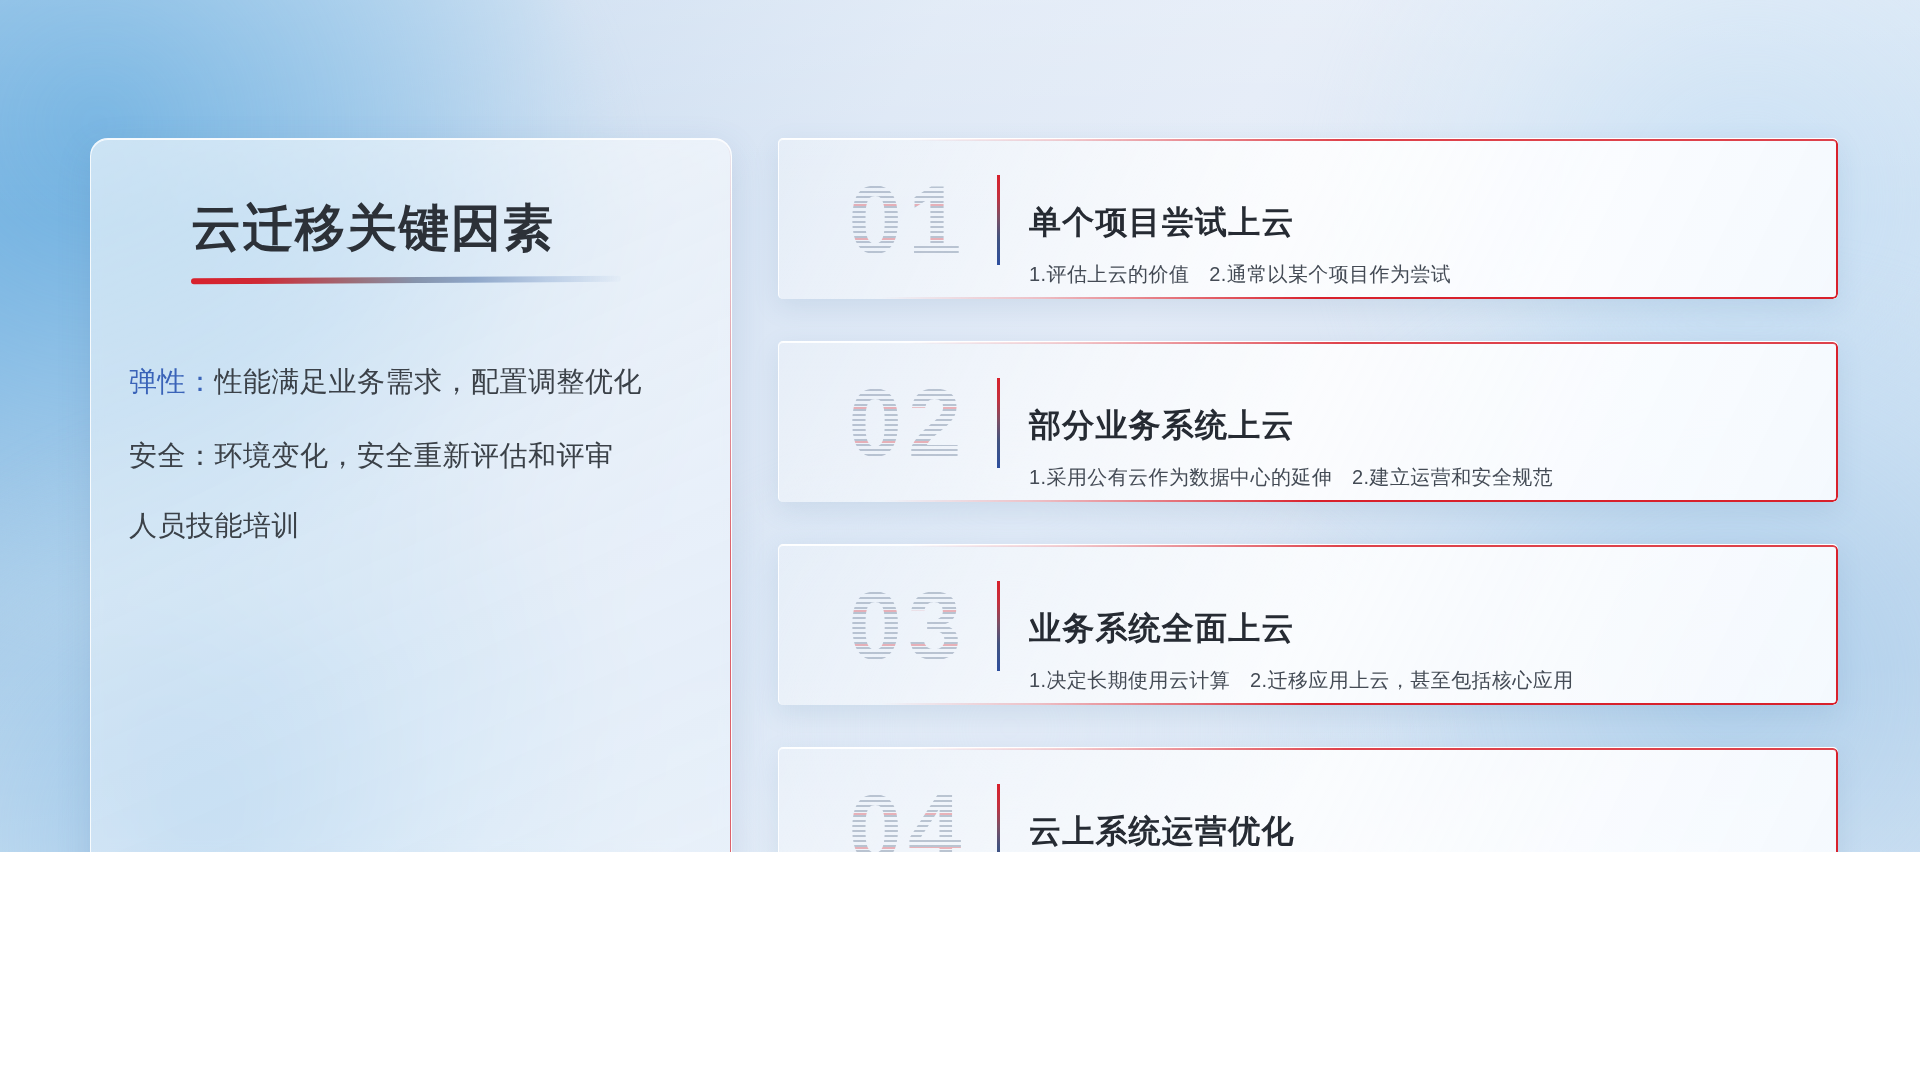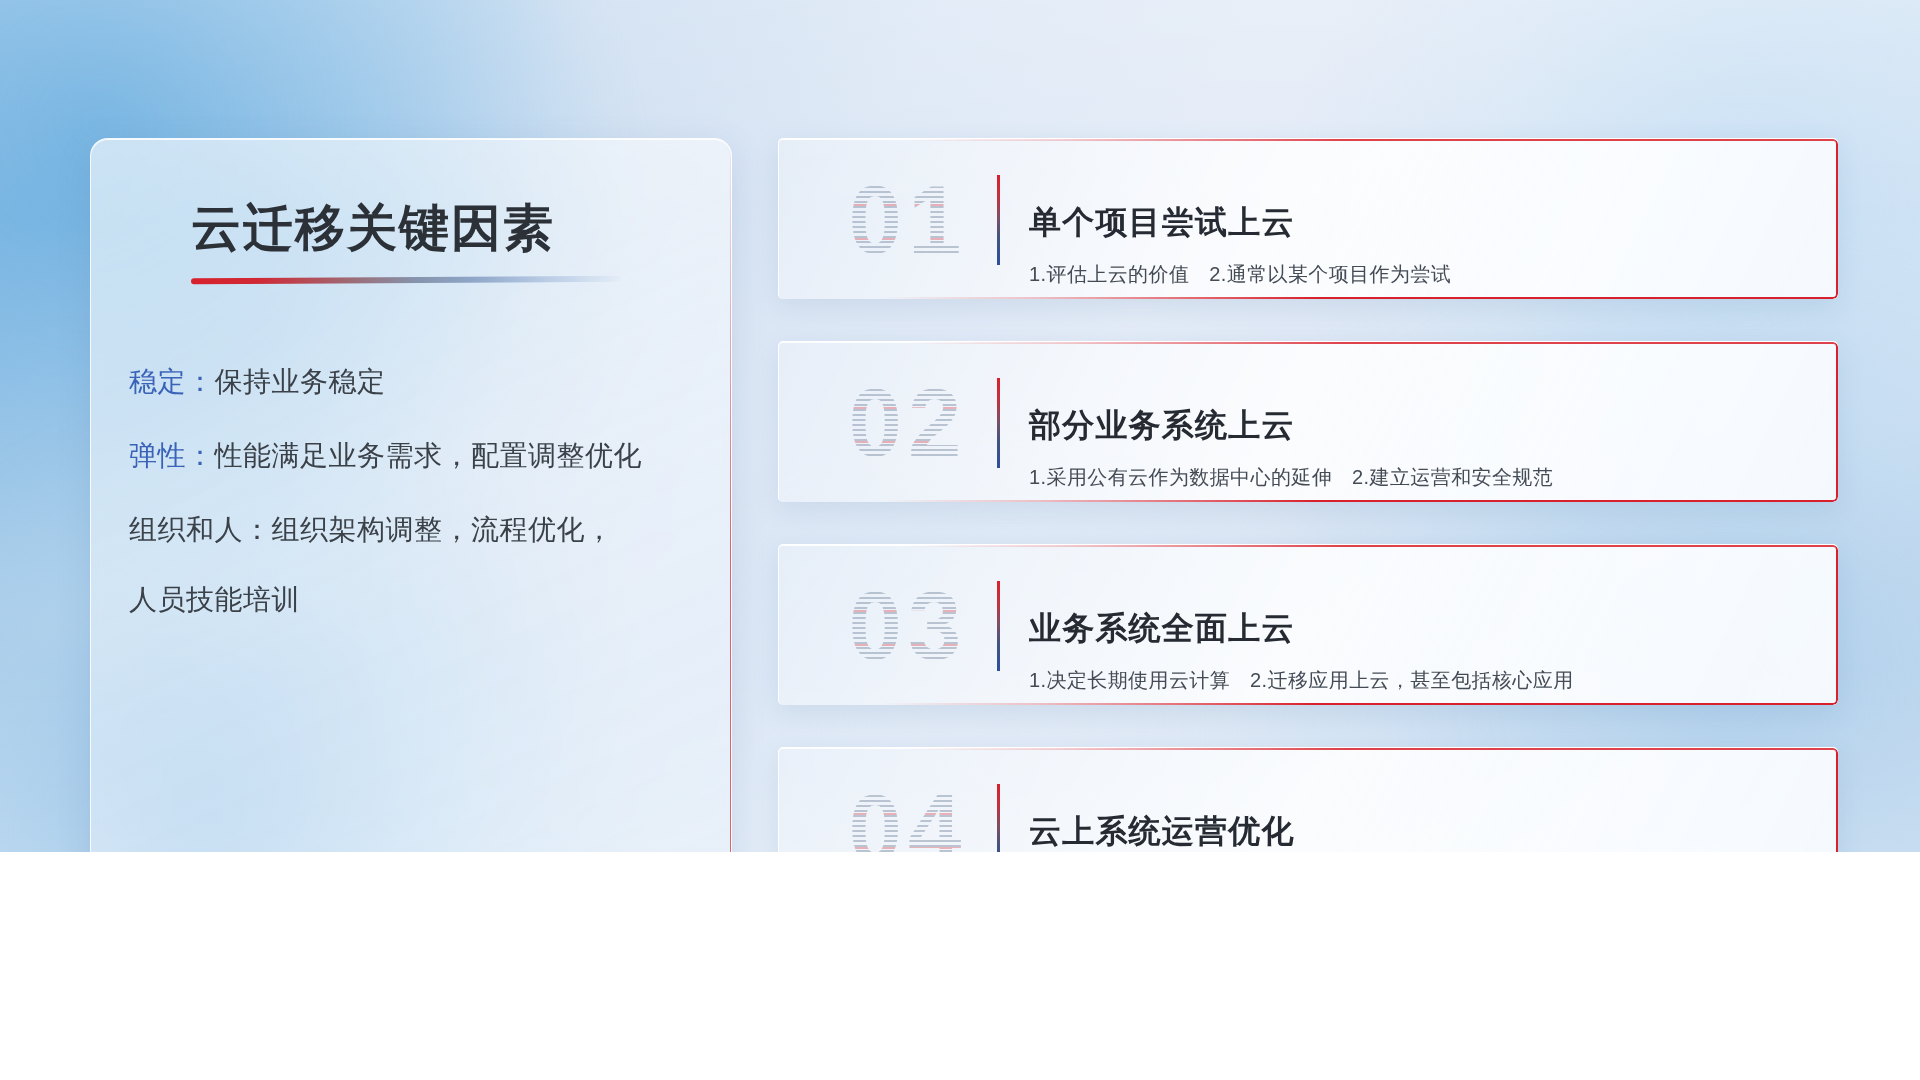--- a/index.html
+++ b/index.html
@@ -320,33 +320,30 @@
   <div class="bg-blob-d"></div>
   <div class="bg-blob-e"></div>
   <div class="bg-layer bg-sheen"></div>
 
   <div class="left-card">
     <div class="left-title">云迁移关键因素</div>
     <div class="left-rule"></div>
 
     <div class="left-list">
 
-      <div class="left-item">
-        <span class="k">稳定：</span><span class="v">保持业务稳定</span>
-      </div>
 
       <div class="left-item">
         <span class="k">弹性：</span><span class="v">性能满足业务需求，配置调整优化</span>
       </div>
 
-
-
       <div class="left-item">
-        <span class="k plain">组织和人：</span><span class="v">组织架构调整，流程优化，</span>
-      </div>
+        <span class="k plain">安全：</span><span class="v">环境变化，安全重新评估和评审</span>
+      </div>
+
+
 
       <div class="left-item cont">
         <span class="v">人员技能培训</span>
       </div>
 
     </div>
   </div>
 
   <div class="steps">
 

